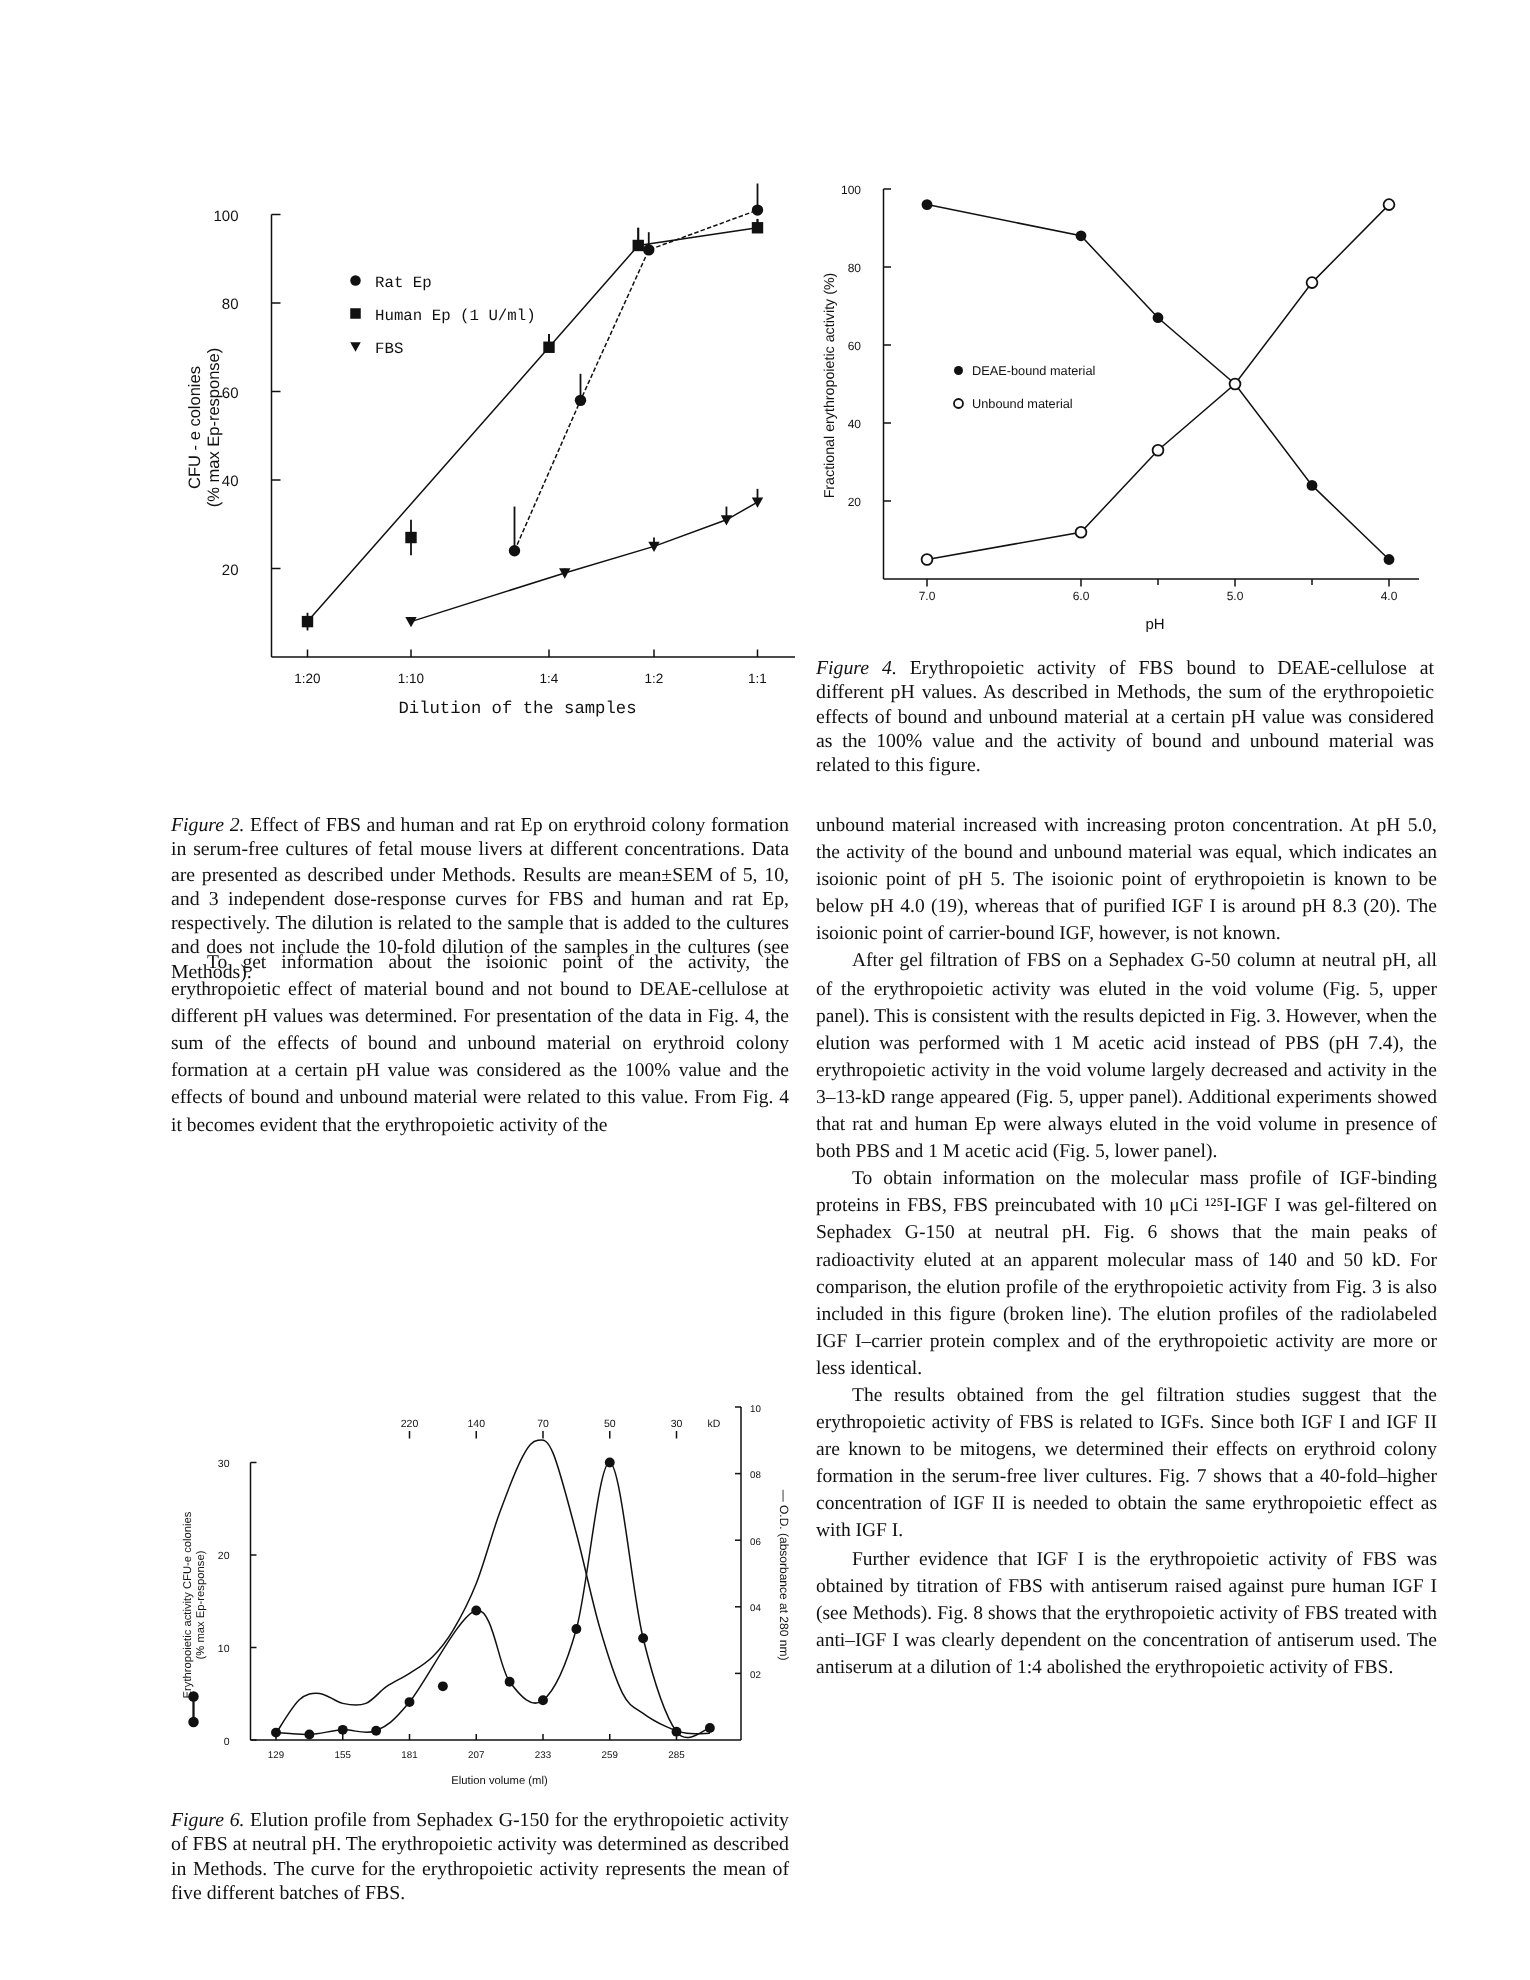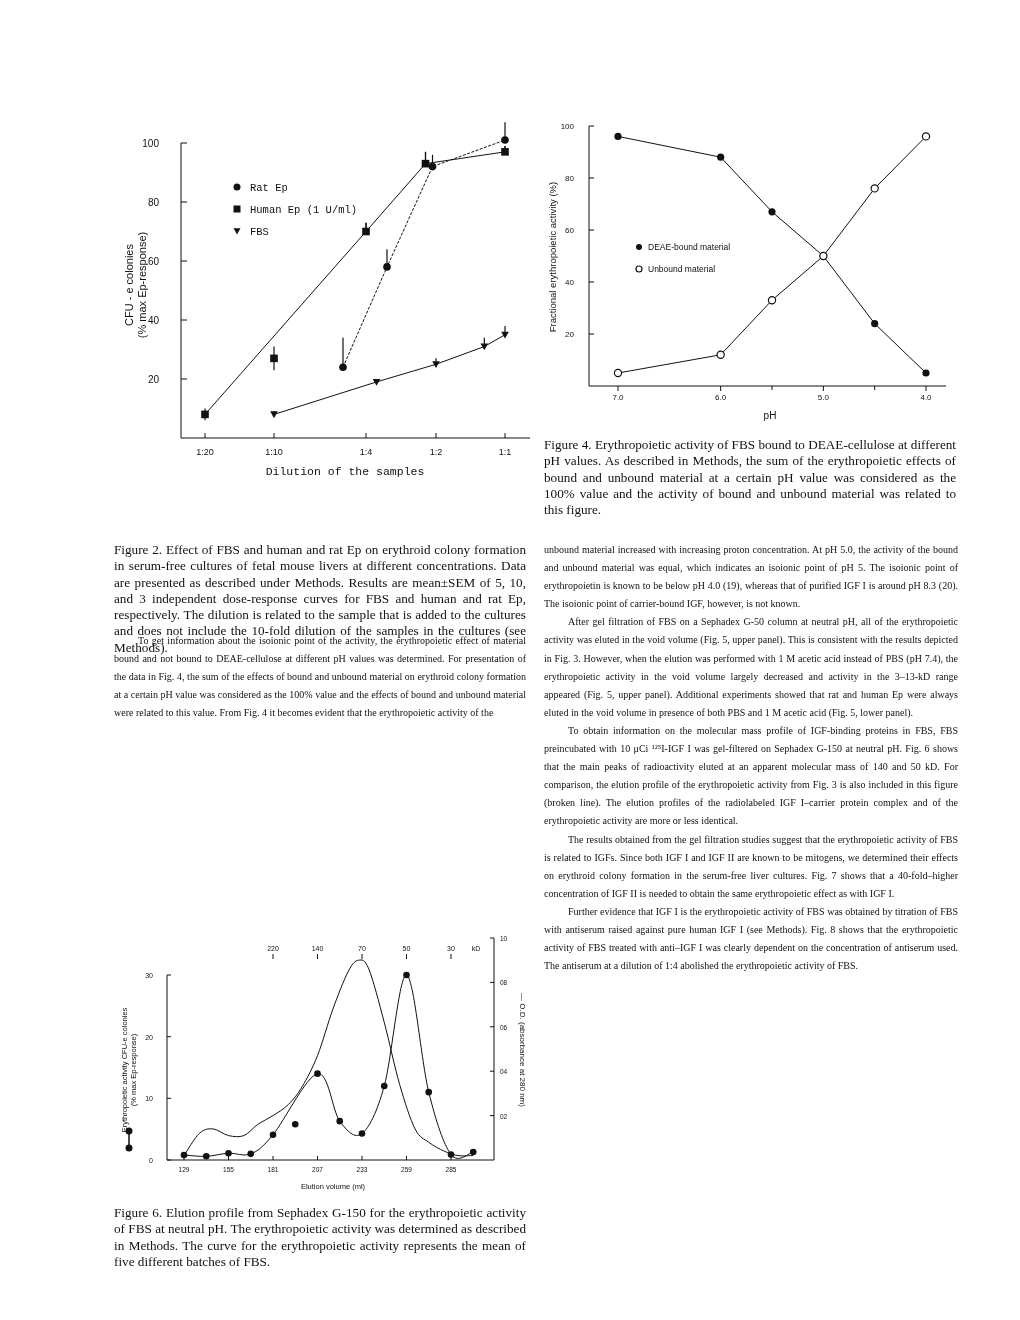--- a/index.html
+++ b/index.html
@@ -1,21 +1,21 @@
 <!DOCTYPE html>
 <html><head>
 <meta charset="utf-8">
 <style>
   html, body { margin:0; padding:0; background:#fff; }
   body { width:1020px; height:1320px; position:relative; overflow:hidden; font-family:"Liberation Serif", serif; color:#111; }
   .abs { position:absolute; }
   svg text { fill:#111; }
   .caption { position:absolute; font-family:"Liberation Serif", serif; font-size:13.2px; line-height:16.3px; text-align:justify; color:#111; }
-  .caption .fig { }
-  .body-text { position:absolute; font-family:"Liberation Serif", serif; font-size:10px; line-height:18.1px; text-align:justify; color:#111; }
+  .caption .fig { font-style:italic; }
+  .body-text { position:absolute; font-family:"Liberation Serif", serif; font-size:13px; line-height:18.1px; text-align:justify; color:#111; }
   .body-text p { margin:0; }
   .body-text p.indent { text-indent:24px; }
   .footer { position:absolute; left:595px; top:1292px; width:365px; font-size:15px;margin-top:46px; }
   .footer .title { font-style:italic; }
   .footer .page { position:absolute; right:0; top:0; font-family:Liberation Sans, sans-serif; font-weight:bold; font-size:14px; }
 </style>
 </head>
 <body>
 
 <svg class="abs" style="left:0;top:0" width="540" height="490" id="fig2">

